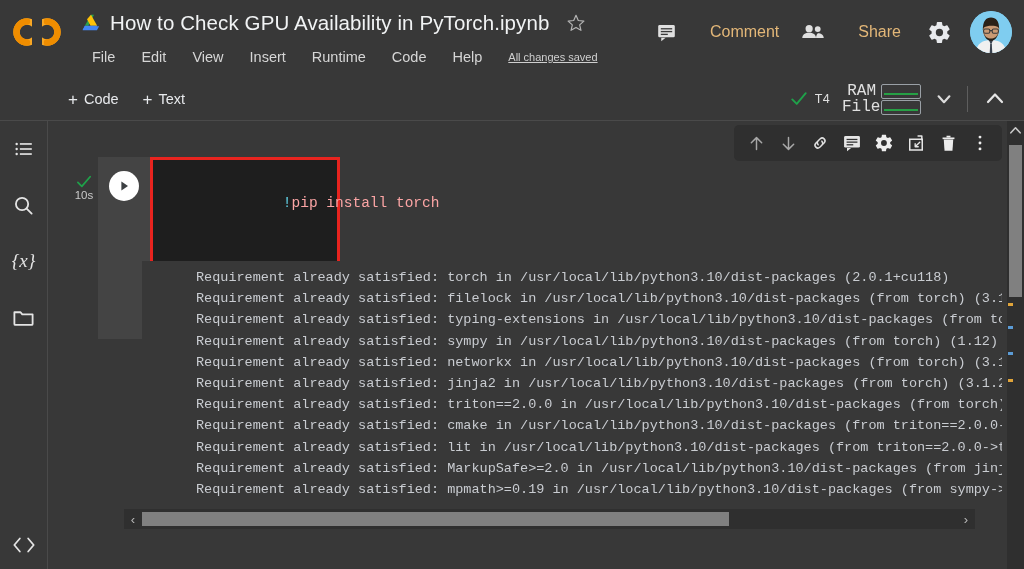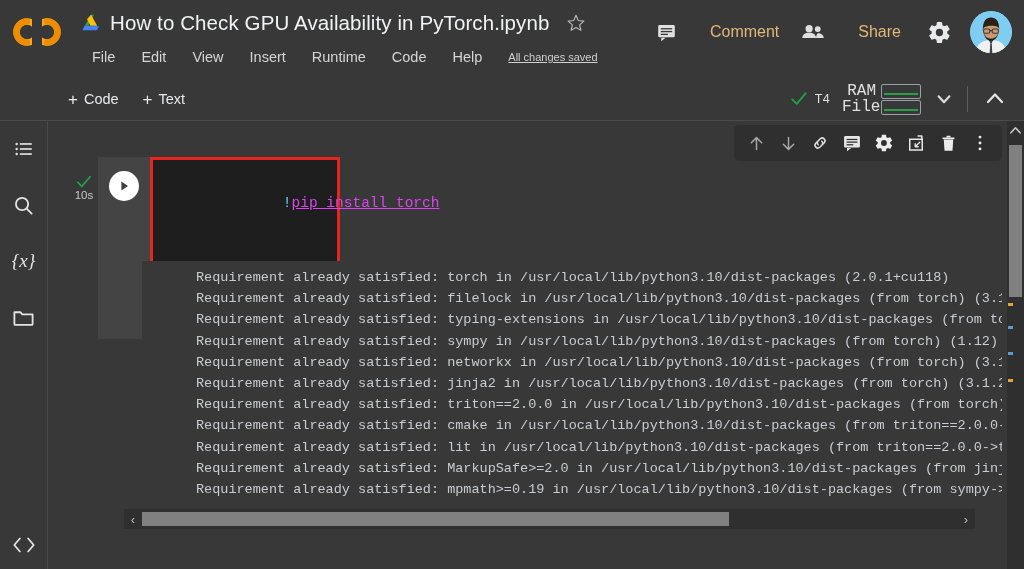--- a/index.html
+++ b/index.html
@@ -330,21 +330,21 @@
   .code-line {
     font-family: "Liberation Mono", monospace;
     font-size: 14.5px;
     line-height: 22px;
     white-space: pre;
     color: #cfd6e0;
   }
   .code-line.blank { height: 22px; }
   .tok-bang { color: #62d3e8; }
   .tok-kw { color: #e07fe0; }
-  .tok-plain { color: #d946ef; text-decoration: underline; }
+  .tok-plain { color: #fca5a5; }
   .editor-fill {
     flex: 1 1 auto;
     background: #383838;
   }
 
   
   .output-wrap {
     position: absolute;
     left: 72px;
     right: 0px;

